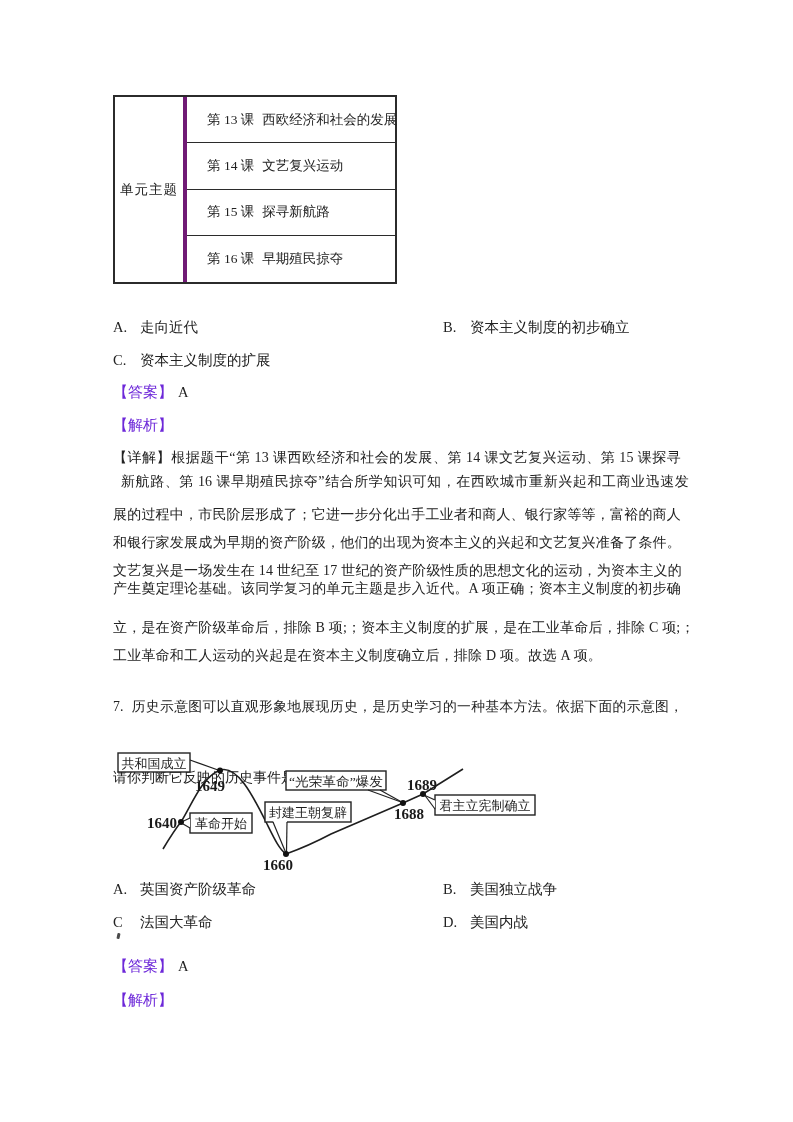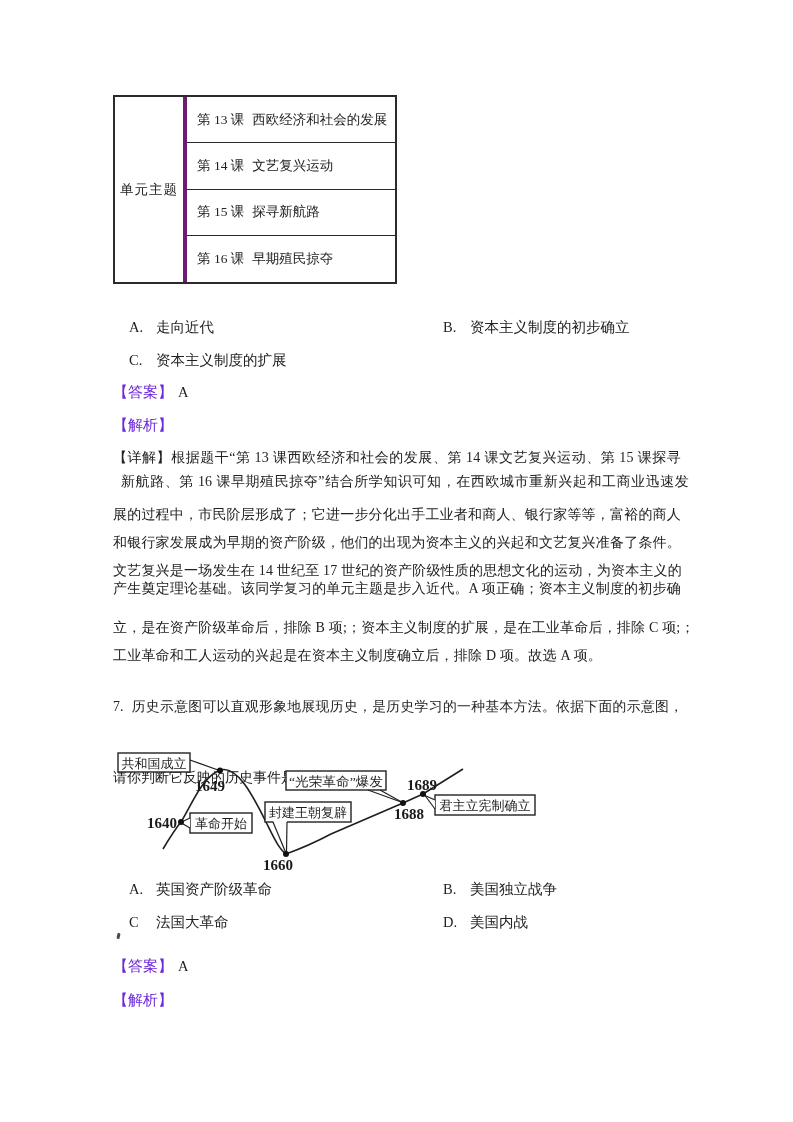--- a/index.html
+++ b/index.html
@@ -19,26 +19,26 @@
     grid-row:1/5;grid-column:1;border-right:4px solid #701a75;
     display:flex;align-items:center;justify-content:center;
     font-size:13.5px;letter-spacing:1px;
   }
   .lesson-cell{
     grid-column:2;border-bottom:1.5px solid #2b2b2b;
     display:flex;align-items:center;padding-left:10px;font-size:13.5px;
     white-space:nowrap;
   }
   .lesson-cell:last-child{border-bottom:none;}
-  .lesson-no{margin-right:8px;}
+  .lesson-no{margin-right:8px;margin-left:10px;}
   
   .abs{position:absolute;left:113px;}
   .opt-row{height:22px;width:568px;font-size:14.5px;}
   .opt{position:absolute;top:0;white-space:nowrap;}
-  .opt-a{left:16px;}
+  .opt-a{left:0;}
   .opt-b{left:330px;}
   .olet{display:inline-block;min-width:27px;}
   .ans-line{font-size:15px;white-space:nowrap;}
   .blue{color:#6d28d9;}
   .ans-val{color:#222;margin-left:5px;font-size:14.5px;}
   .dline{
     width:568px;font-size:14px;line-height:20px;white-space:nowrap;
     text-align:justify;text-align-last:justify;letter-spacing:0.2px;
   }
   .dline.last{text-align-last:left;}

